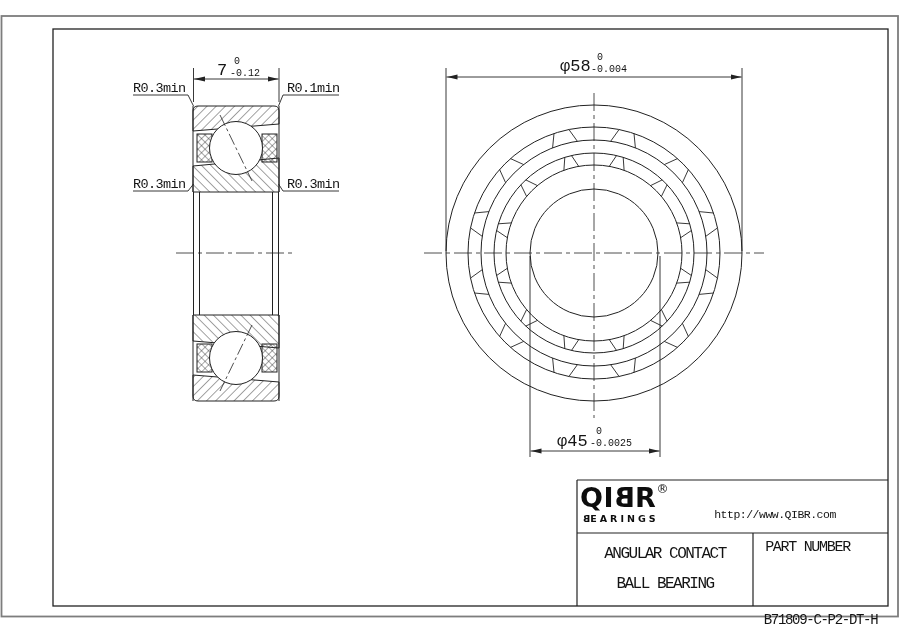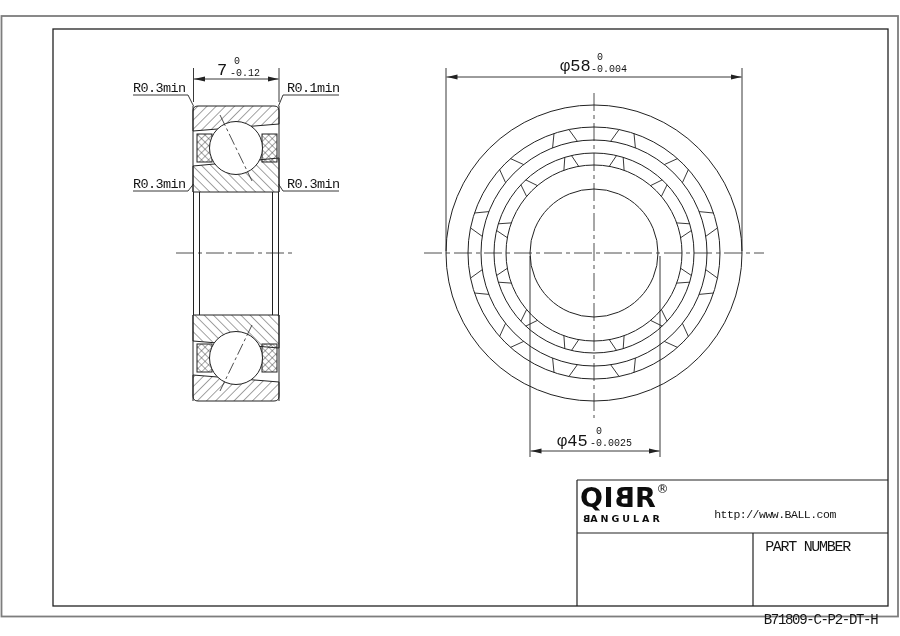--- a/index.html
+++ b/index.html
@@ -180,21 +180,25 @@
     <g stroke="#222" stroke-width="1.2">
       <line x1="577" y1="480" x2="888" y2="480"></line>
       <line x1="577" y1="533" x2="888" y2="533"></line>
       <line x1="577" y1="480" x2="577" y2="606"></line>
       <line x1="753" y1="533" x2="753" y2="606"></line>
     </g>
   </svg>
 
   <div class="abs" style="left:580px;top:483px;">
     <div class="brand"><span>QI</span><span class="mir">B</span><span>R</span><span class="reg">®</span></div>
-    <div class="brand-sub"><span class="mir">B</span><span>ANGULAR</span></div>
+    <div class="brand-sub"><span class="mir">B</span><span>EARINGS</span></div>
   </div>
 
-  <div class="abs center weburl">http://www.BALL.com</div>
-
+  <div class="abs center weburl">http://www.QIBR.com</div>
+
+  <div class="abs center product">
+    <div>ANGULAR CONTACT</div>
+    <div>BALL BEARING</div>
+  </div>
 
   <div class="abs center part-label">PART NUMBER</div>
   <div class="abs center part-num">B71809-C-P2-DT-H</div>
 </div>
 
 </body></html>

